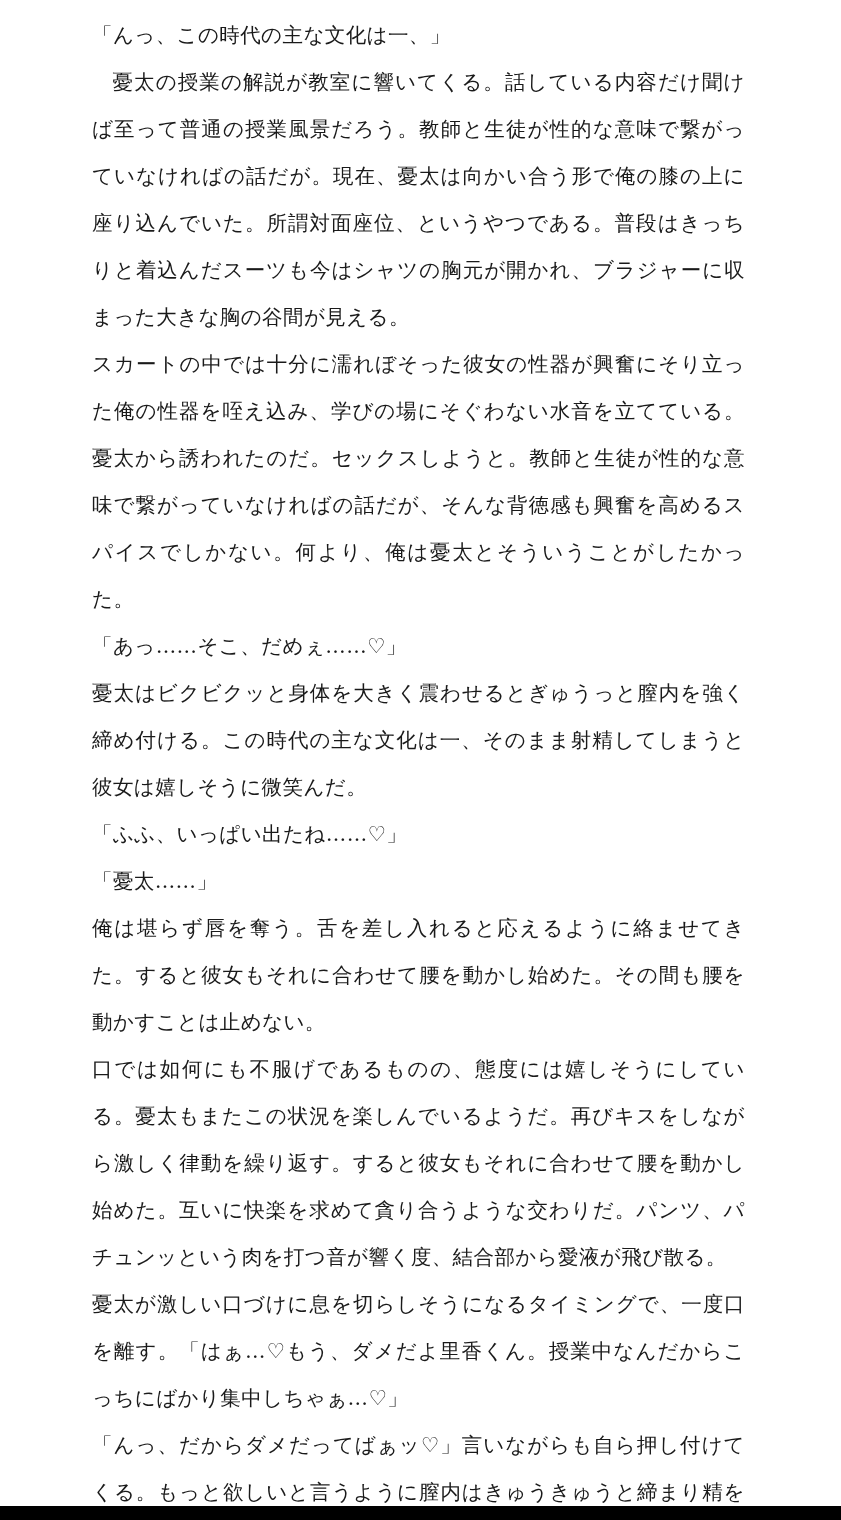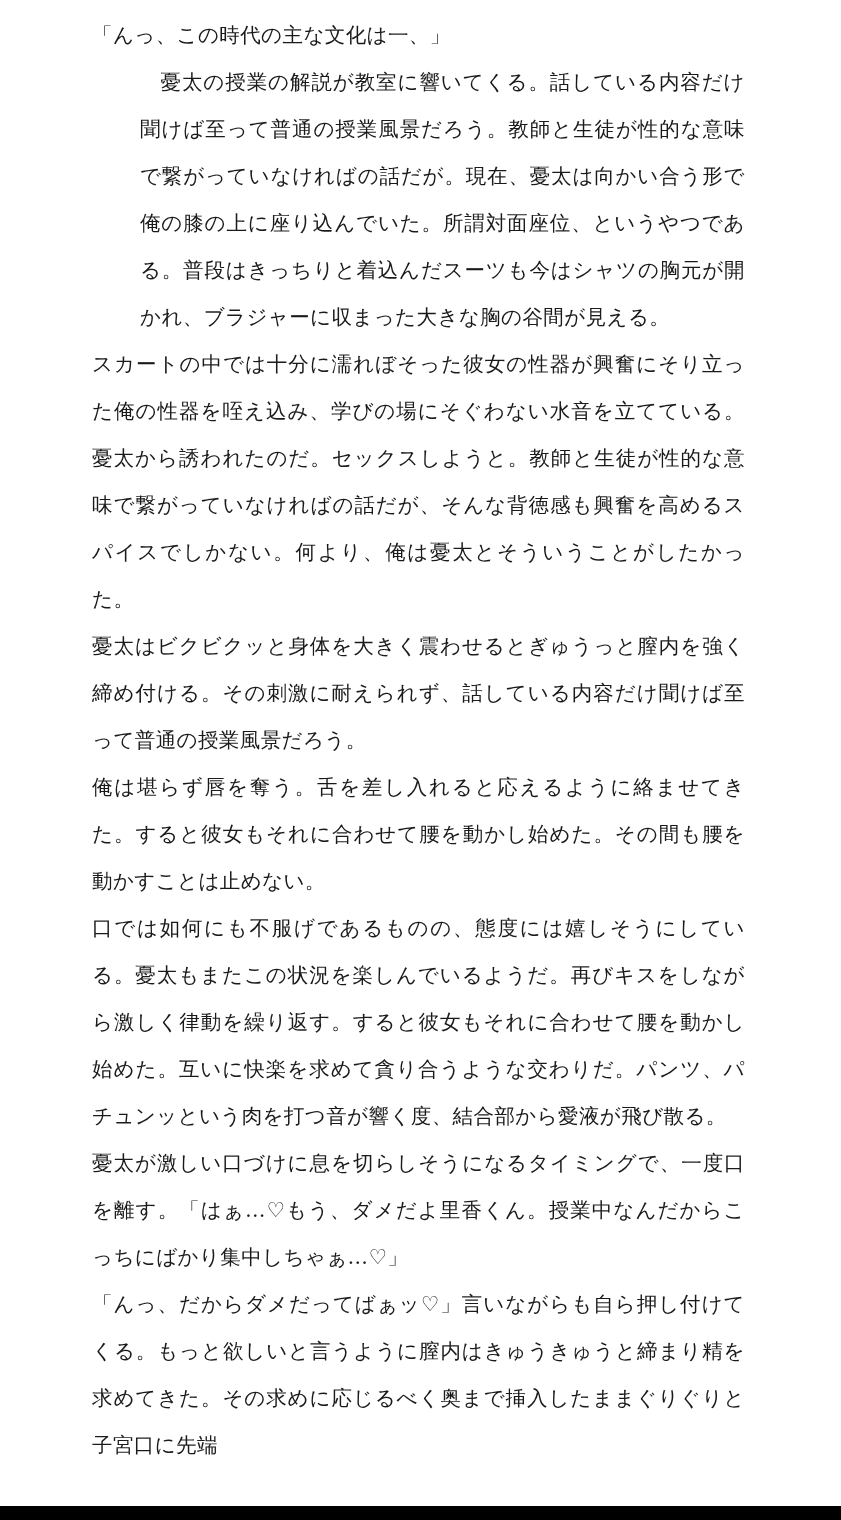--- a/index.html
+++ b/index.html
@@ -30,40 +30,42 @@
     text-justify: inter-character;
   }
   .para {
     margin: 0;
     white-space: pre-wrap;
     word-break: break-all;
     overflow-wrap: anywhere;
   }
   .para.indent {
     text-indent: 1em;
-    margin-left: 48px;
   }
   .bottom-bar {
     position: absolute;
     left: 0;
     right: 0;
     bottom: 0;
     height: 14px;
     background: #000000;
   }
 </style>
 </head>
 <body>
 
 <div class="page">
   <div class="body-text">
     <p class="para">「んっ、この時代の主な文化は一、」</p>
     <p class="para indent">憂太の授業の解説が教室に響いてくる。話している内容だけ聞けば至って普通の授業風景だろう。教師と生徒が性的な意味で繋がっていなければの話だが。現在、憂太は向かい合う形で俺の膝の上に座り込んでいた。所謂対面座位、というやつである。普段はきっちりと着込んだスーツも今はシャツの胸元が開かれ、ブラジャーに収まった大きな胸の谷間が見える。</p>
     <p class="para">スカートの中では十分に濡れぼそった彼女の性器が興奮にそり立った俺の性器を咥え込み、学びの場にそぐわない水音を立てている。憂太から誘われたのだ。セックスしようと。教師と生徒が性的な意味で繋がっていなければの話だが、そんな背徳感も興奮を高めるスパイスでしかない。何より、俺は憂太とそういうことがしたかった。</p>
-    <p class="para">憂太はビクビクッと身体を大きく震わせるとぎゅうっと膣内を強く締め付ける。その刺激に耐えられず、話している内容だけ聞けば至って普通の授業風景だろう。</p>
+    <p class="para">「あっ……そこ、だめぇ……♡」</p>
+    <p class="para">憂太はビクビクッと身体を大きく震わせるとぎゅうっと膣内を強く締め付ける。この時代の主な文化は一、そのまま射精してしまうと彼女は嬉しそうに微笑んだ。</p>
+    <p class="para">「ふふ、いっぱい出たね……♡」</p>
+    <p class="para">「憂太……」</p>
     <p class="para">俺は堪らず唇を奪う。舌を差し入れると応えるように絡ませてきた。すると彼女もそれに合わせて腰を動かし始めた。その間も腰を動かすことは止めない。</p>
     <p class="para">口では如何にも不服げであるものの、態度には嬉しそうにしている。憂太もまたこの状況を楽しんでいるようだ。再びキスをしながら激しく律動を繰り返す。すると彼女もそれに合わせて腰を動かし始めた。互いに快楽を求めて貪り合うような交わりだ。パンツ、パチュンッという肉を打つ音が響く度、結合部から愛液が飛び散る。</p>
     <p class="para">憂太が激しい口づけに息を切らしそうになるタイミングで、一度口を離す。「はぁ…♡もう、ダメだよ里香くん。授業中なんだからこっちにばかり集中しちゃぁ…♡」</p>
     <p class="para">「んっ、だからダメだってばぁッ♡」言いながらも自ら押し付けてくる。もっと欲しいと言うように膣内はきゅうきゅうと締まり精を求めてきた。その求めに応じるべく奥まで挿入したままぐりぐりと子宮口に先端</p>
 
   </div>
   <div class="bottom-bar"></div>
 </div>
 
 </body></html>

